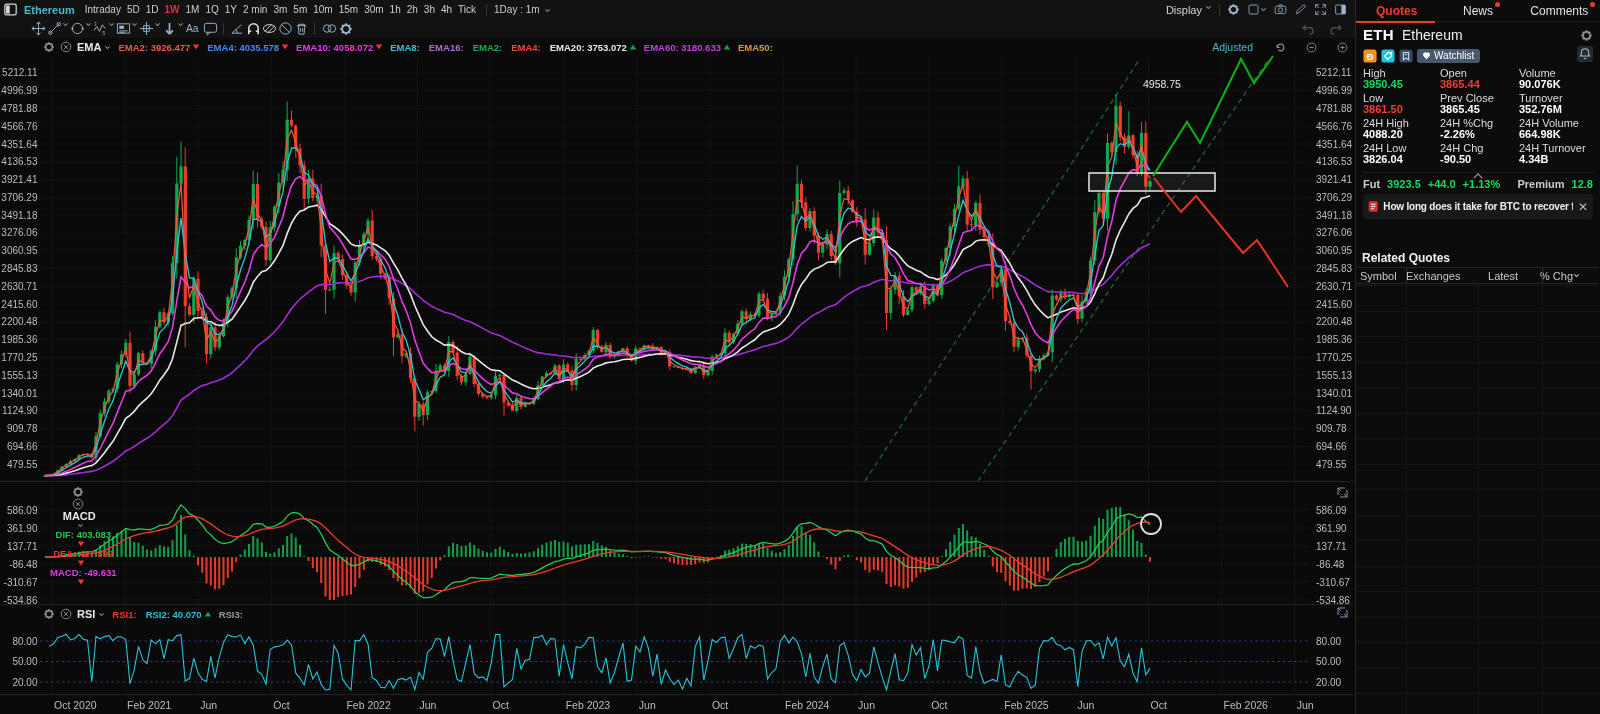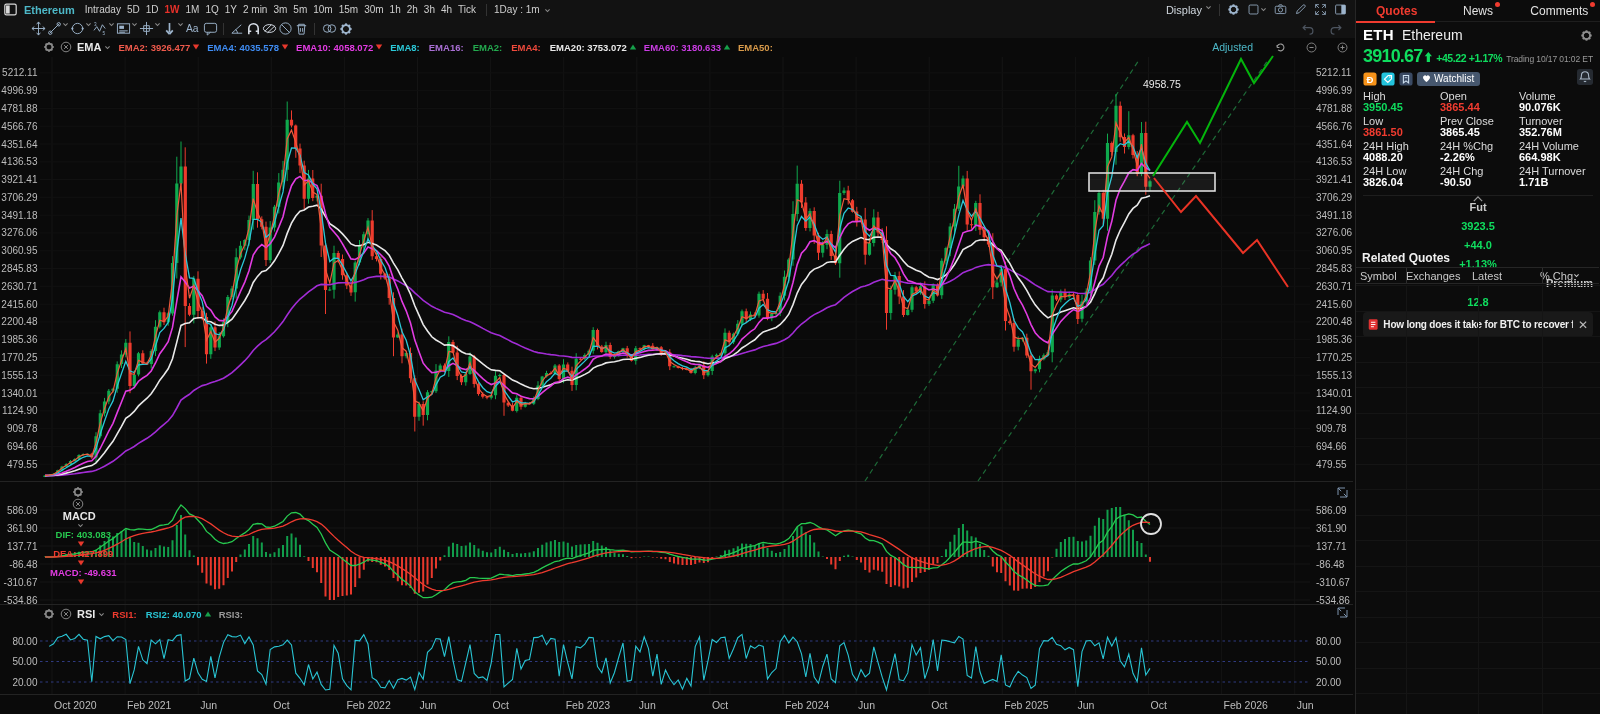--- a/index.html
+++ b/index.html
@@ -37,21 +37,21 @@
 #price-line .big { font-size:18px; font-weight:bold; letter-spacing:-0.8px; }
 #price-line .chg { font-size:10.5px; font-weight:bold; margin-left:3px; letter-spacing:-0.4px; margin-right:4px; }
 #price-line .tm { margin-left:auto; font-size:8.5px; color:#999; letter-spacing:-0.1px; }
 #icons-row { display:flex; align-items:center; gap:4px; margin-top:4px; height:15px; }
 .pill { background:#46576e; color:#fff; font-size:10px; border-radius:3px; padding:1px 6px 2px 5px; display:inline-flex; align-items:center; gap:3px; }
 #grid3 { display:grid; grid-template-columns: 77px 79px auto; margin-top:2px; font-size:11px; }
 #grid3 .lb { color:#dcdcdc; margin-top:2.5px; line-height:11px; }
 #grid3 .vl { font-weight:bold; color:#fff; line-height:11.5px; }
 #grid3 .vl.g { color:#0fdd5e; } #grid3 .vl.r { color:#f23c30; }
 #chev { text-align:center; margin-top:0; height:7px; }
-#futline { display:flex; font-size:11px; margin-top:0px; padding-top:5px; border-top:1px solid #1e1e1e; color:#ccc; gap:7px; align-items:center; font-weight:bold;flex-direction:column;}
+#futline { display:flex; font-size:11px; margin-top:0px; padding-top:5px; border-top:1px solid #1e1e1e; color:#ccc; gap:7px; align-items:center; font-weight:bold;}
 #newsbar { margin:4px 0 0 0; background:#191919; border-radius:4px; height:25px; display:flex; align-items:center; padding:0 5px; gap:5px; }
 #newsbar .nt { font-size:10px; letter-spacing:-0.2px; font-weight:bold; color:#f0f0f0; white-space:nowrap; overflow:hidden; }
 #newsbar .x { margin-left:auto; color:#bbb; font-size:12px; }
 #rq { position:absolute; left:1362px; top:251px; font-size:12px; font-weight:bold; color:#f0f0f0; }
 #rqhead { position:absolute; left:1355px; top:267px; width:244px; font-size:11px; color:#c9c9c9; border-top:1px solid #262626; border-bottom:1px solid #262626; height:17px; display:flex; align-items:center; }
 #rqhead span { padding:0 5px; }
 .rqline { position:absolute; background:#151515; }
 </style></head>
 <body>
 <div id="row1">
@@ -575,28 +575,20 @@
               <rect x="-1.5" y="-8" width="3" height="3.6" fill="#8f8f8f" transform="rotate(90)"></rect>
               <rect x="-1.5" y="-8" width="3" height="3.6" fill="#8f8f8f" transform="rotate(135)"></rect>
               <rect x="-1.5" y="-8" width="3" height="3.6" fill="#8f8f8f" transform="rotate(180)"></rect>
               <rect x="-1.5" y="-8" width="3" height="3.6" fill="#8f8f8f" transform="rotate(225)"></rect>
               <rect x="-1.5" y="-8" width="3" height="3.6" fill="#8f8f8f" transform="rotate(270)"></rect>
               <rect x="-1.5" y="-8" width="3" height="3.6" fill="#8f8f8f" transform="rotate(315)"></rect>
             </g>
             <circle cx="0" cy="0" r="5.6" fill="none" stroke="#8f8f8f" stroke-width="2.6"></circle>
           </svg></span>
       </div>
-    <div id="price-line">
-        <span class="big g">3910.67</span>
-      <svg width="10" height="12" viewBox="0 0 12 14" style="margin-left:2px;align-self:center">
-          <path d="M6 0L11 6H8.2V14H3.8V6H1Z" fill="#0fdd5e"></path>
-        </svg>
-      <span class="chg g">+45.22 +1.17%</span>
-        <span class="tm">Trading 10/17 01:02 ET</span>
-      </div>
     <div id="icons-row">
         <svg width="14" height="14" viewBox="0 0 16 16">
           <rect x="0.5" y="0.5" width="15" height="15" rx="3" fill="#f7931a"></rect>
           <text x="4" y="12" font-size="11" font-weight="bold" fill="#fff">Đ</text>
         </svg>
         <svg width="14" height="14" viewBox="0 0 16 16">
           <rect x="0.5" y="0.5" width="15" height="15" rx="3" fill="#23c4dd"></rect>
           <path d="M4 8.2L8.2 4H12v3.8L7.8 12Z" fill="none" stroke="#fff" stroke-width="1.3"></path>
           <circle cx="10.2" cy="5.8" r="0.9" fill="#fff"></circle>
         </svg>
@@ -653,21 +645,21 @@
       <div>
           <div class="lb">24H Low</div>
           <div class="vl">3826.04</div>
         </div>
       <div>
           <div class="lb">24H Chg</div>
           <div class="vl">-90.50</div>
         </div>
       <div>
           <div class="lb">24H Turnover</div>
-          <div class="vl">1.71B</div>
+          <div class="vl">4.34B</div>
         </div>
     </div>
     <div id="chev"><svg width="10" height="6" viewBox="0 0 12 7">
           <path d="M1 6L6 1L11 6" fill="none" stroke="#999" stroke-width="1.5"></path>
         </svg></div>
     <div id="futline">
         <span>Fut</span>
         <span class="g">3923.5</span>
         <span class="g">+44.0</span>
         <span class="g">+1.13%</span>
@@ -681,21 +673,21 @@
         </svg>
         <span class="nt">How long does it take for BTC to recover from ...</span>
         <span class="x">✕</span>
       </div>
   </div>
 </div>
 <div id="rq">Related Quotes</div>
 <div id="rqhead">
     <span style="width:46px">Symbol</span>
     <span style="width:66px">Exchanges</span>
-  <span style="width:56px;text-align:left">Latest</span>
+  <span style="width:56px;text-align:right">Latest</span>
     <span style="display:inline-flex;align-items:center;margin-left:12px">% Chg <svg width="7" height="7" viewBox="0 0 10 10" style="vertical-align:middle">
         <path d="M2 3.5L5 6.5L8 3.5" fill="none" stroke="#c9c9c9" stroke-width="1.5"></path>
       </svg></span>
   </div>
 
 <div>
 <div class="rqline" style="left:1356px;top:285px;width:244px;height:1px"></div>
 <div class="rqline" style="left:1356px;top:310.5px;width:244px;height:1px"></div>
 <div class="rqline" style="left:1356px;top:336.0px;width:244px;height:1px"></div>
 <div class="rqline" style="left:1356px;top:361.5px;width:244px;height:1px"></div>

